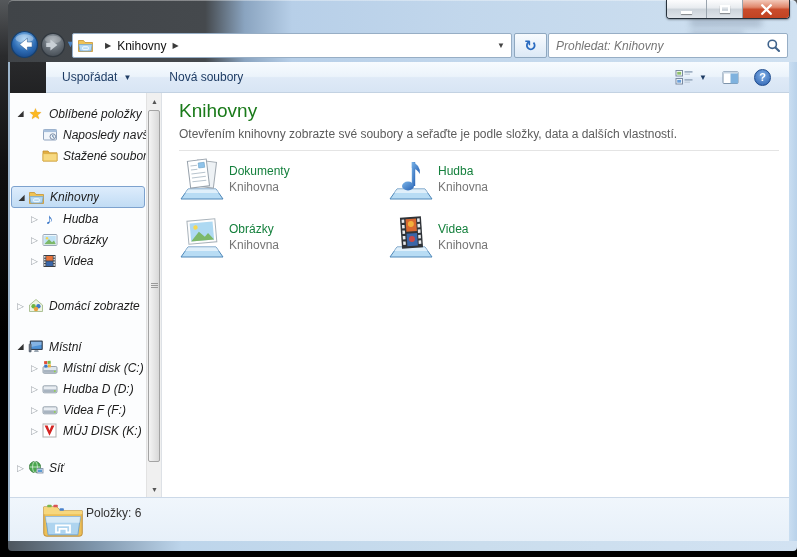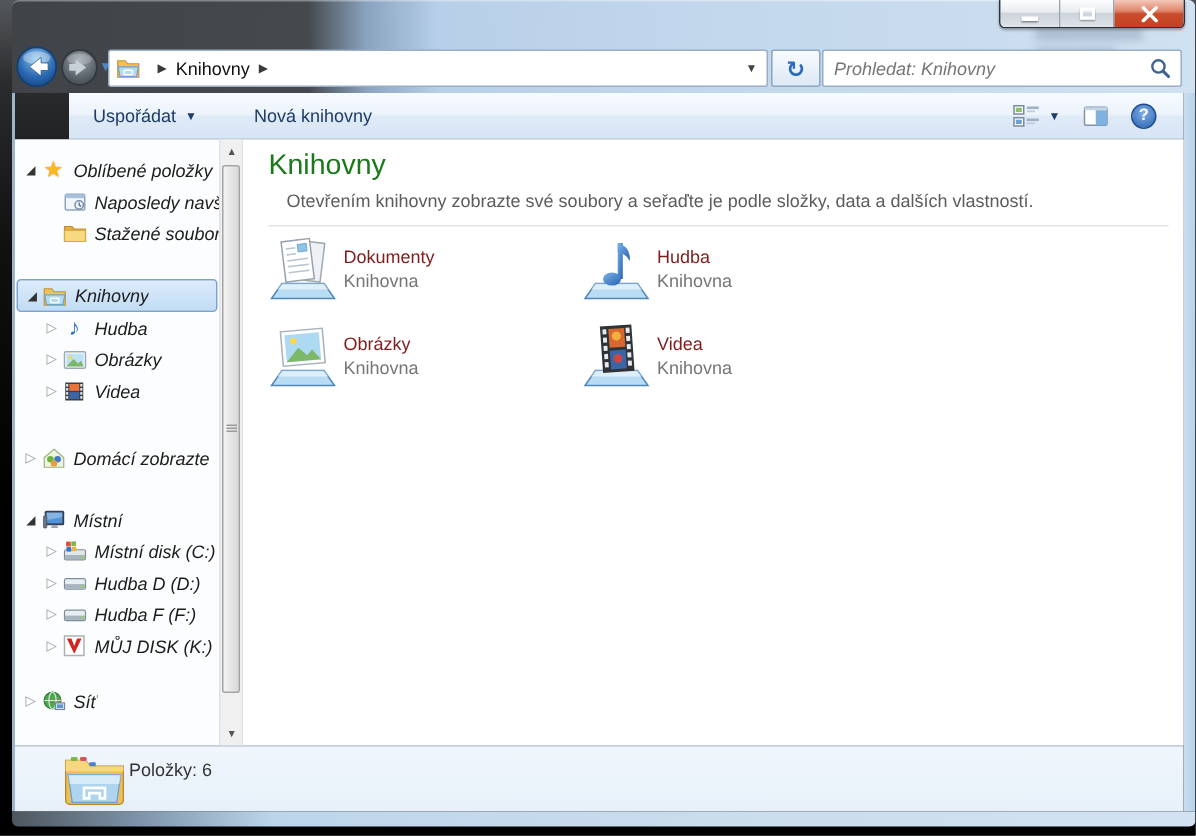--- a/index.html
+++ b/index.html
@@ -83,26 +83,26 @@
   .sbtn{position:absolute;left:0;width:15px;height:16px;display:flex;align-items:center;justify-content:center;
     font-size:7px;color:#555;background:#f0f0f0;cursor:pointer;}
   .sbtn.up{top:0;} .sbtn.down{bottom:0;}
   .sthumb{position:absolute;left:1px;top:17px;width:12px;height:352px;border:1px solid #a4a4a4;border-radius:2px;
     background:linear-gradient(to right,#f4f4f4,#d8d8d8);cursor:pointer;}
   .sgrip{position:absolute;left:2px;top:49%;width:7px;border-top:1px solid #9a9a9a;box-shadow:0 2px 0 #9a9a9a,0 4px 0 #9a9a9a;}
 
   
   .main{position:relative;flex:1;background:#fff;}
   .main-title{position:absolute;left:17px;top:7px;font-size:19px;color:#1a7a1a;}
-  .main-sub{position:absolute;left:17px;top:34px;font-size:12px;color:#5c5c5c;margin-left:12px;}
+  .main-sub{position:absolute;left:17px;top:34px;font-size:12px;color:#5c5c5c;}
   .main-hr{position:absolute;left:17px;right:10px;top:57px;border-top:1px solid #e4e4e4;}
   .libitem{position:absolute;display:flex;align-items:flex-start;cursor:pointer;width:200px;}
   .bigicon{width:48px;height:50px;flex:none;display:flex;}
   .litext{padding-top:9px;padding-left:3px;display:flex;flex-direction:column;gap:2px;}
-  .liname{font-size:12px;color:#7f1d1d;}
+  .liname{font-size:12px;color:#15803d;}
   .litype{font-size:12px;color:#767676;}
 
   
   .statusbar{position:absolute;left:2px;right:8px;top:497px;height:44px;
     background:linear-gradient(#f0f6fc,#e7f0f9);border-top:1px solid #ccd9e8;}
   .status-ico{position:absolute;left:32px;top:1px;}
   .status-text{position:absolute;left:76px;top:8px;font-size:12px;color:#333;}
 
   
   .b-left{position:absolute;left:0;top:62px;width:2px;bottom:10px;background:#9db5cb;}
@@ -194,21 +194,21 @@
       </svg>
     </span>
   </div>
 
   <div class="toolbar">
     <div class="tb-item" style="margin-left:8px;">
       <span>Uspořádat</span>
       <span class="tb-dd">▼</span>
     </div>
     <div class="tb-item" style="margin-left:22px;">
-      <span>Nová knihovny</span>
+      <span>Nová soubory</span>
     </div>
     <div class="tb-right">
       <div class="tb-ico">
         <svg width="19" height="17" viewBox="0 0 19 17">
           <rect x="1" y="1.5" width="6.5" height="5.5" fill="#fff" stroke="#7a8aa0"></rect>
           <rect x="2.2" y="2.8" width="4" height="2.9" fill="#8ec06a"></rect>
           <rect x="9.5" y="2" width="8" height="1.7" fill="#9fb0c4"></rect>
           <rect x="9.5" y="4.6" width="5.5" height="1.2" fill="#c0ccda"></rect>
           <rect x="1" y="9.5" width="6.5" height="5.5" fill="#fff" stroke="#7a8aa0"></rect>
           <rect x="2.2" y="10.8" width="4" height="2.9" fill="#6a9fd8"></rect>
@@ -381,21 +381,21 @@
 
       <div class="trow lvl1">
         <span class="arrow">▷</span>
         <span class="ticon">
           <svg width="16" height="16" viewBox="0 0 16 16">
             <rect x="1" y="4.8" width="14" height="7" rx="1.2" fill="#e8edf2" stroke="#808e9a" stroke-width=".8"></rect>
             <rect x="1.4" y="8.4" width="13.2" height="2.9" fill="#a8b4c0"></rect>
             <circle cx="12.8" cy="9.9" r=".9" fill="#8fd44a"></circle>
           </svg>
         </span>
-        <span class="tlabel">Hudba F (F:)</span>
+        <span class="tlabel">Videa F (F:)</span>
       </div>
 
       <div class="trow lvl1">
         <span class="arrow">▷</span>
         <span class="ticon">
           <svg width="15" height="15" viewBox="0 0 15 15">
             <rect x="1" y="1" width="13" height="13" fill="#fff" stroke="#b0b0b0"></rect>
             <path d="M2.6 2.6 L7.5 12.8 L12.4 2.6 H9.4 L7.5 7.6 L5.6 2.6 Z" fill="#d42422"></path>
           </svg>
         </span>

